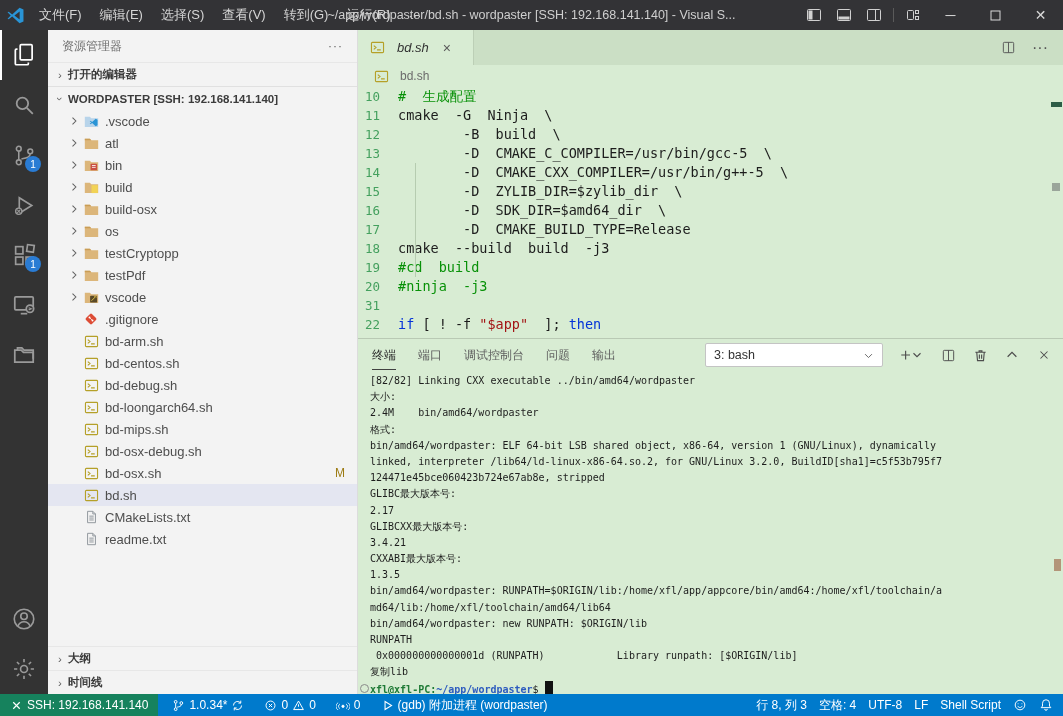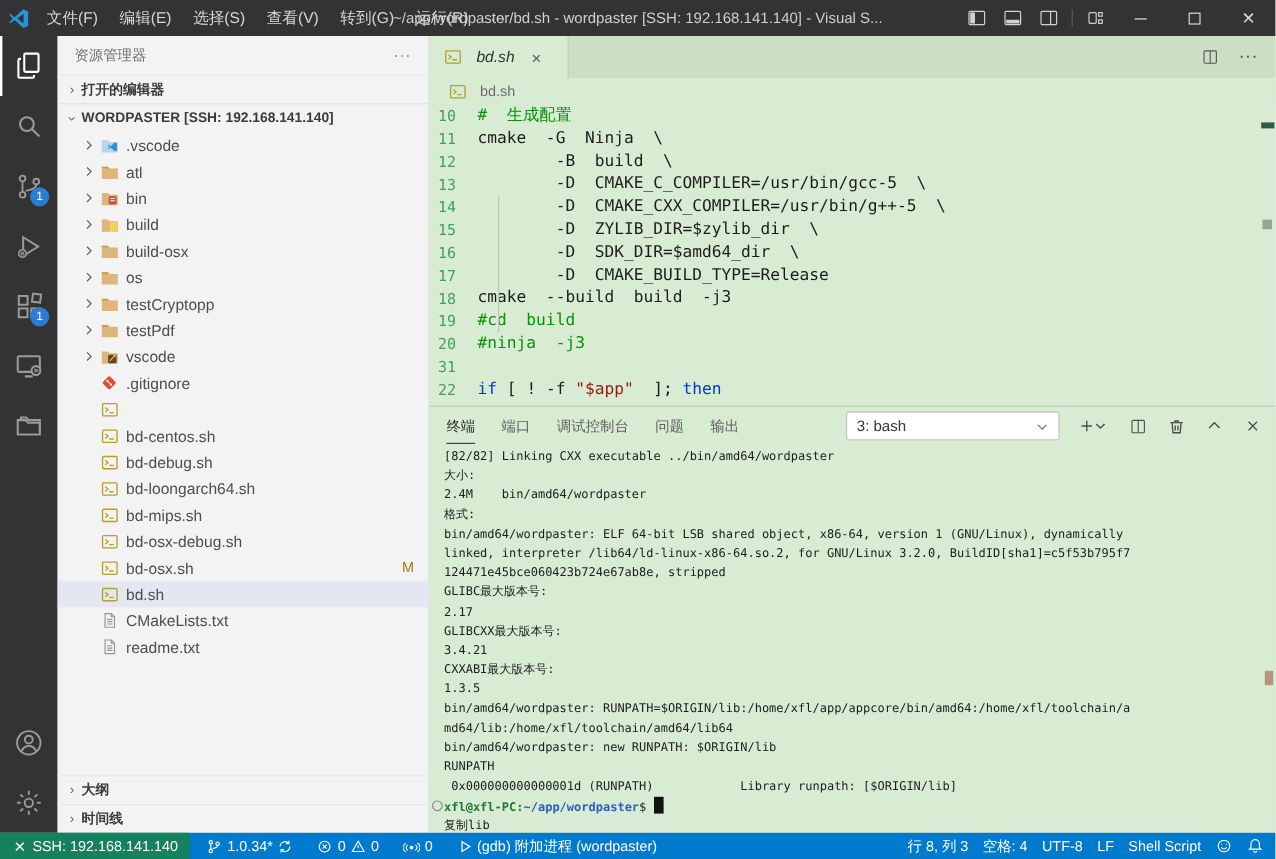--- a/index.html
+++ b/index.html
@@ -386,20 +386,21 @@
             <span class="tree-label">.gitignore</span>
           </div>
           <div class="tree-row" style="padding-left: 18px;">
             <span class="tree-chev"></span>
             <span class="tree-icon">
               <svg width="15" height="13" viewBox="0 0 16 14" fill="none" stroke="#b5a028" stroke-width="1.2">
                 <rect x="1.5" y="1.5" width="13" height="11" rx="1"></rect>
                 <path d="M4 5l2.4 2L4 9M7.5 9.5h4"></path>
               </svg>
             </span>
+            <span class="tree-label">bd-arm.sh</span>
           </div>
           <div class="tree-row" style="padding-left: 18px;">
             <span class="tree-chev"></span>
             <span class="tree-icon">
               <svg width="15" height="13" viewBox="0 0 16 14" fill="none" stroke="#b5a028" stroke-width="1.2">
                 <rect x="1.5" y="1.5" width="13" height="11" rx="1"></rect>
                 <path d="M4 5l2.4 2L4 9M7.5 9.5h4"></path>
               </svg>
             </span>
             <span class="tree-label">bd-centos.sh</span>
@@ -610,22 +611,22 @@
             <div class="t-line">2.17</div>
             <div class="t-line">GLIBCXX最大版本号:</div>
             <div class="t-line">3.4.21</div>
             <div class="t-line">CXXABI最大版本号:</div>
             <div class="t-line">1.3.5</div>
             <div class="t-line">bin/amd64/wordpaster: RUNPATH=$ORIGIN/lib:/home/xfl/app/appcore/bin/amd64:/home/xfl/toolchain/a</div>
             <div class="t-line">md64/lib:/home/xfl/toolchain/amd64/lib64</div>
             <div class="t-line">bin/amd64/wordpaster: new RUNPATH: $ORIGIN/lib</div>
             <div class="t-line">RUNPATH</div>
             <div class="t-line"> 0x000000000000001d (RUNPATH)            Library runpath: [$ORIGIN/lib]</div>
+            <div class="t-line">复制lib</div>
             <div class="t-line t-prompt"><span class="t-deco"></span><span class="t-user">xfl@xfl-PC:</span><span class="t-path">~/app/wordpaster</span><span class="pl">$</span><span class="t-cursor"></span></div>
-            <div class="t-line">复制lib</div>
           </div>
       </div>
     </div>
   </div>
 
   <div class="statusbar">
     <div class="st-item st-remote">
       <svg width="13" height="13" viewBox="0 0 16 16" fill="none" stroke="#fff" stroke-width="1.5">
           <path d="M4 4l4 4-4 4M12 4L8 8l4 4"></path>
         </svg>

